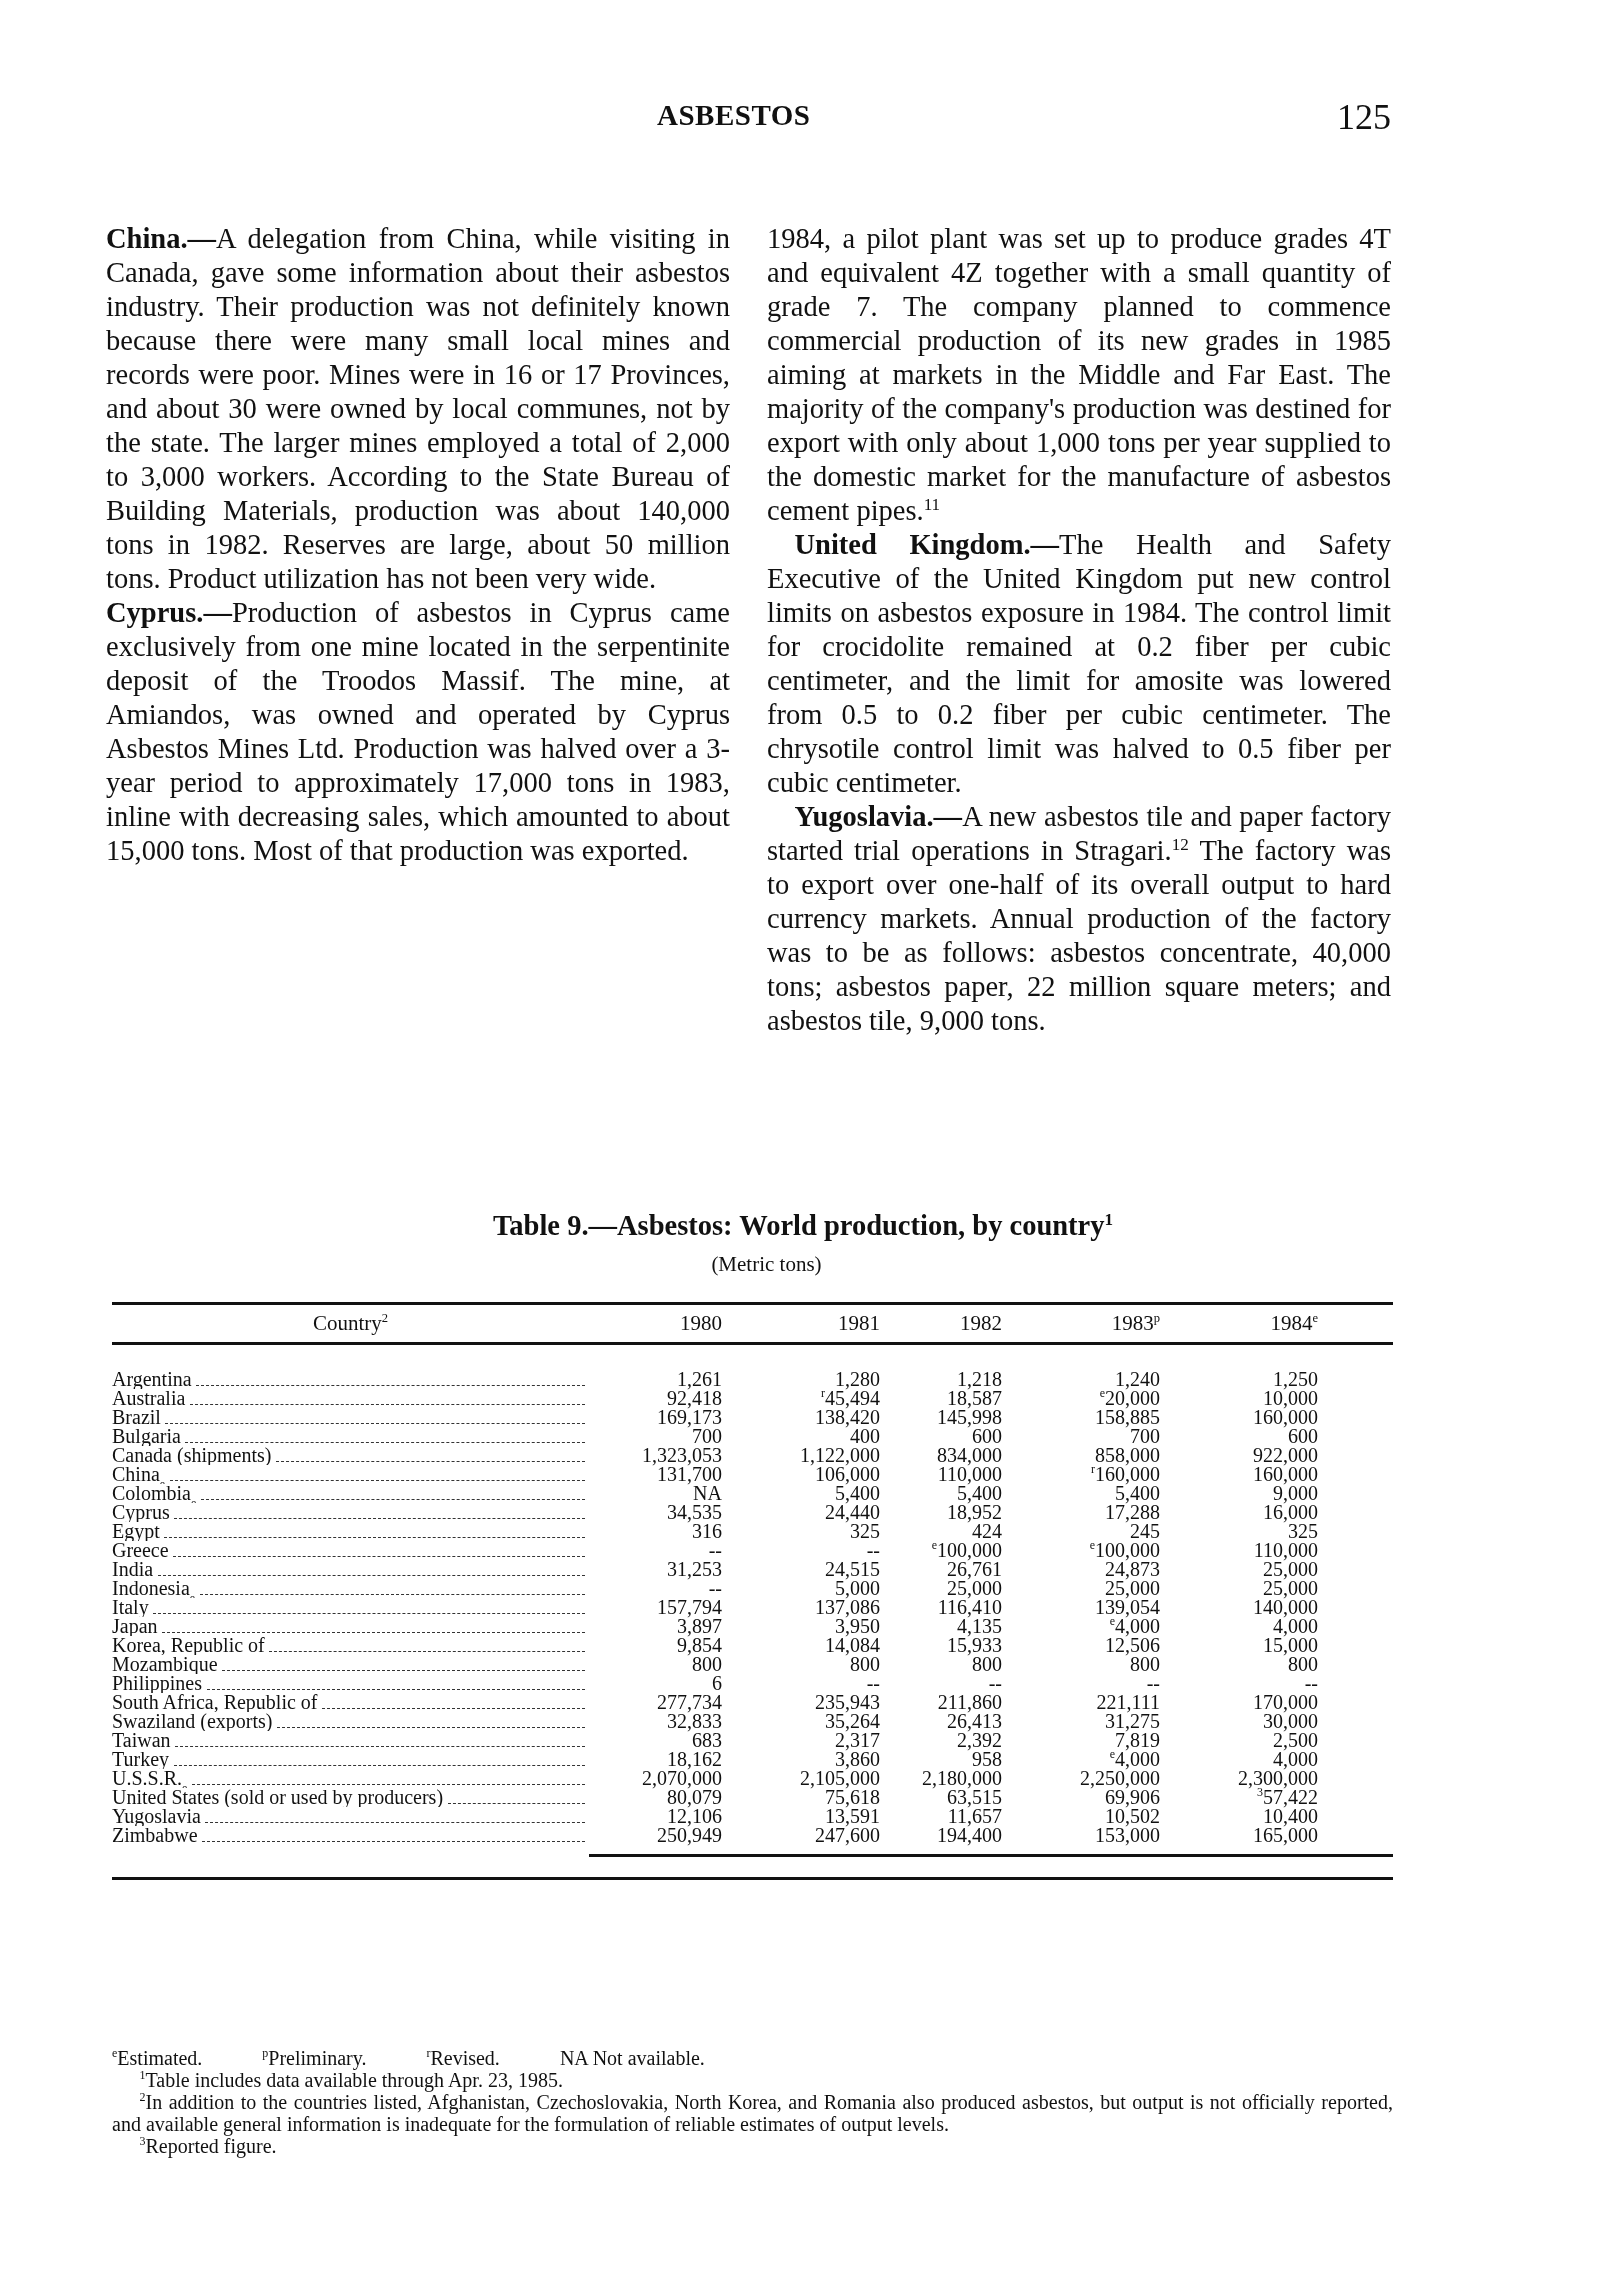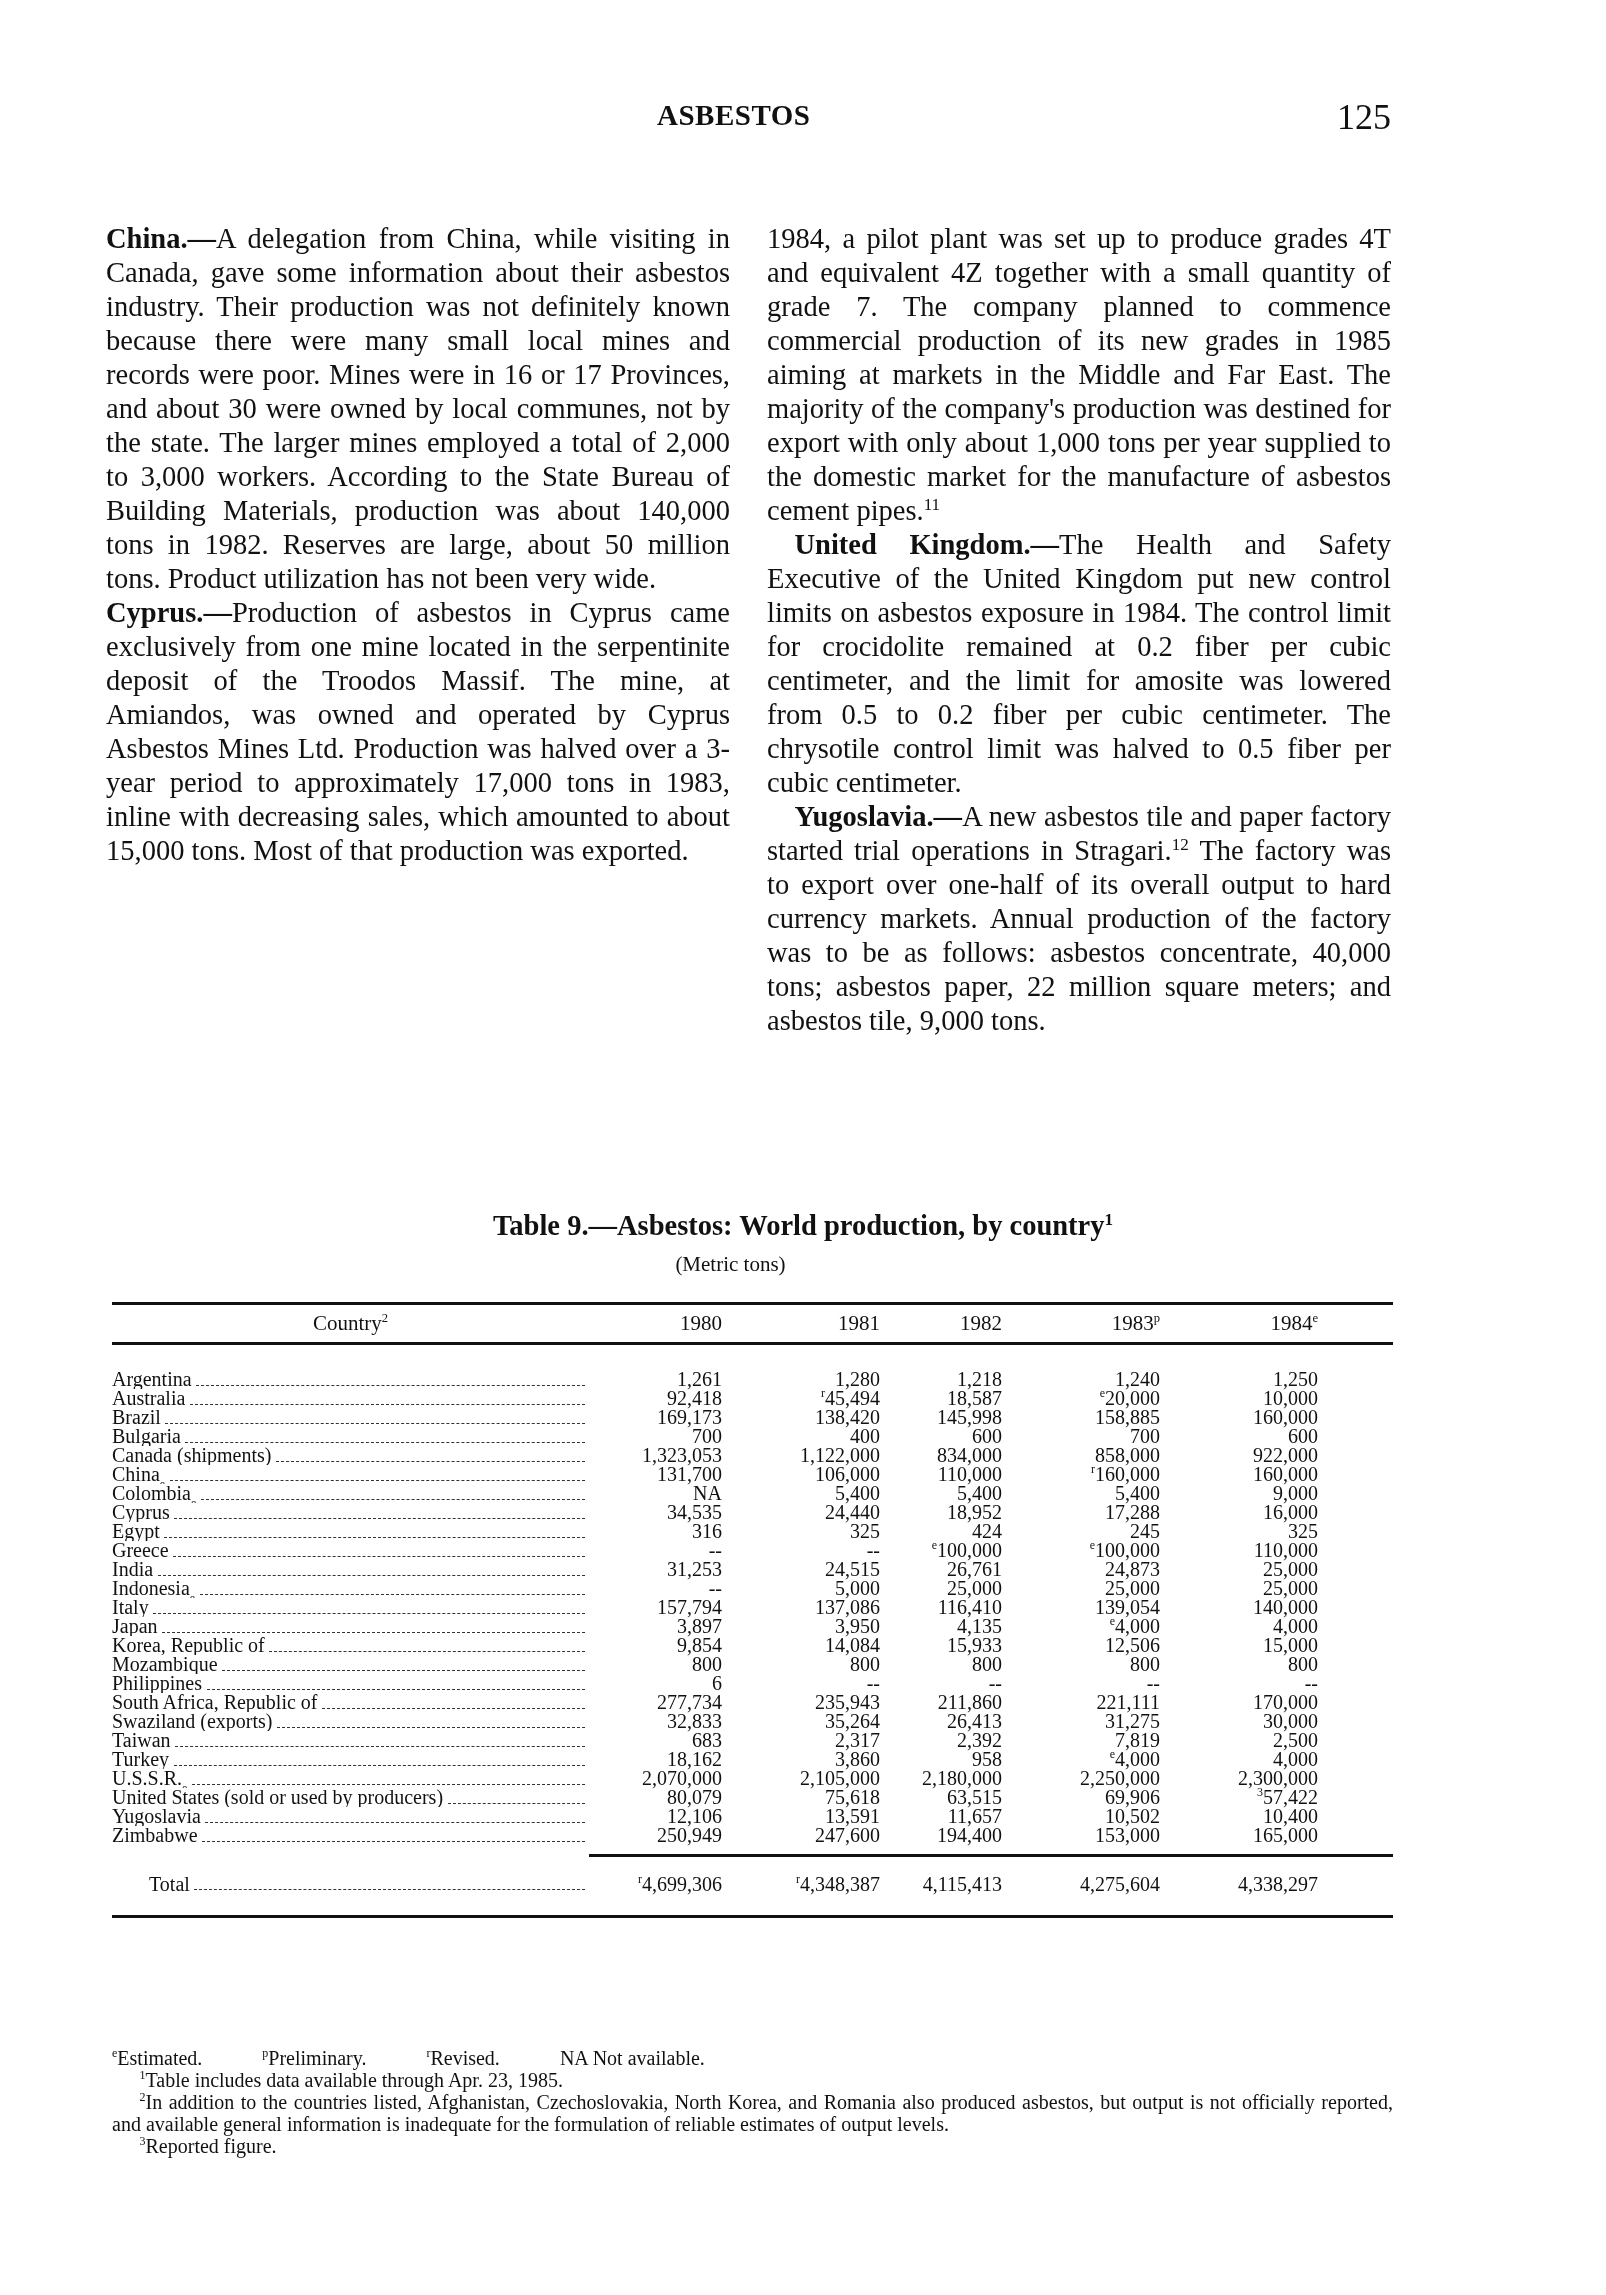--- a/index.html
+++ b/index.html
@@ -7,21 +7,21 @@
   .header { position: absolute; top: 99px; left: 106px; width: 1285px; height: 46px; }
   .running-title { position: absolute; left: 551px; top: 0; font-size: 29px; font-weight: bold; letter-spacing: 0.5px; }
   .page-number { position: absolute; right: 0; top: -2.8px; font-size: 36px; }
   .cols { position: absolute; top: 184px; left: 106px; width: 1285px; display: flex; justify-content: space-between; }
   .col { width: 624px; font-size: 28.5px; line-height: 34px; text-align: justify; margin-top: 38px; }
   .col p { margin: 0; text-indent: 27.5px; }
   .col p.first { text-indent: 0; }
   .runin { font-weight: bold; }
   sup { font-size: 0.6em; line-height: 0; }
   .table-title { position: absolute; top: 1210px; left: 0; width: 1606px; text-align: center; font-size: 28.5px; font-weight: bold; }
-  .table-subtitle { position: absolute; top: 1252px; left: 0; width: 1461px; text-align: center; font-size: 21px; }
+  .table-subtitle { position: absolute; top: 1252px; left: 0; width: 1461px; text-align: center; font-size: 21px; padding-left: 36px; }
   .tbl { position: absolute; top: 1302px; left: 112px; width: 1281px; }
   .rule-thick { border-top: 3.2px solid #111; }
   .thead { display: flex; height: 30px; align-items: center; font-size: 21px; margin: 3.7px 0; }
   .c-country { width: 477px; text-align: center; }
   .c-num { text-align: right; }
   .w1 { width: 133px; } .w2 { width: 158px; } .w3 { width: 122px; } .w4 { width: 158px; } .w5 { width: 158px; }
   .tbody { margin-top: 25px; }
   .row { display: flex; height: 19px; align-items: flex-end; font-size: 20px; line-height: 20px; }
   .row .country { width: 477px; display: flex; align-items: flex-end; overflow: hidden; white-space: nowrap; }
   .row .country .leader { flex: 1; border-bottom: 1.8px dashed #333; margin: 0 3.7px 3.7px 4.6px; height: 0; }
@@ -364,31 +364,20 @@
           <span class="leader"></span>
         </div>
         <div class="c-num w1"><sup></sup><span>250,949</span></div>
         <div class="c-num w2"><sup></sup><span>247,600</span></div>
         <div class="c-num w3"><sup></sup><span>194,400</span></div>
         <div class="c-num w4"><sup></sup><span>153,000</span></div>
         <div class="c-num w5"><sup></sup><span>165,000</span></div>
       </div>
     </div>
   <div class="total-rule"></div>
-  <div class="row total-row">
-    <div class="country">
-        <span>Total</span>
-        <span class="leader"></span>
-      </div>
-    <div class="c-num w1"><sup>r</sup><span>4,699,306</span></div>
-    <div class="c-num w2"><sup>r</sup><span>4,348,387</span></div>
-    <div class="c-num w3"><span>4,115,413</span></div>
-    <div class="c-num w4"><span>4,275,604</span></div>
-    <div class="c-num w5"><span>4,338,297</span></div>
-  </div>
   <div class="bottom-rule"></div>
 </div>
 
 <div class="notes">
   <p class="legend">
     <span><sup>e</sup><span>Estimated.</span></span>
     <span><sup>p</sup><span>Preliminary.</span></span>
     <span><sup>r</sup><span>Revised.</span></span>
     <span><span>NA Not available.</span></span>
   </p>

